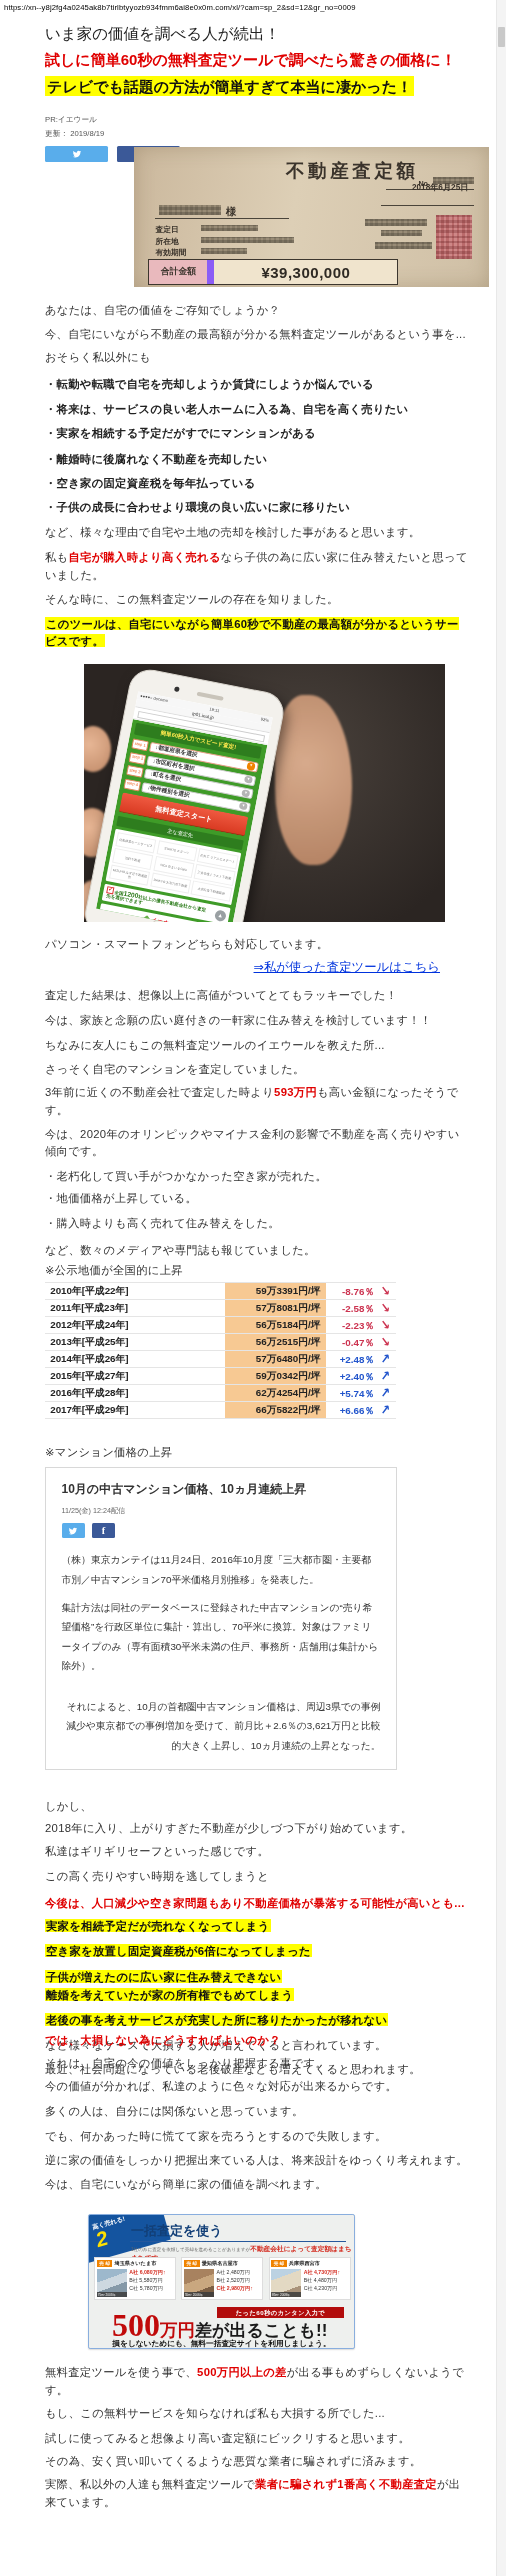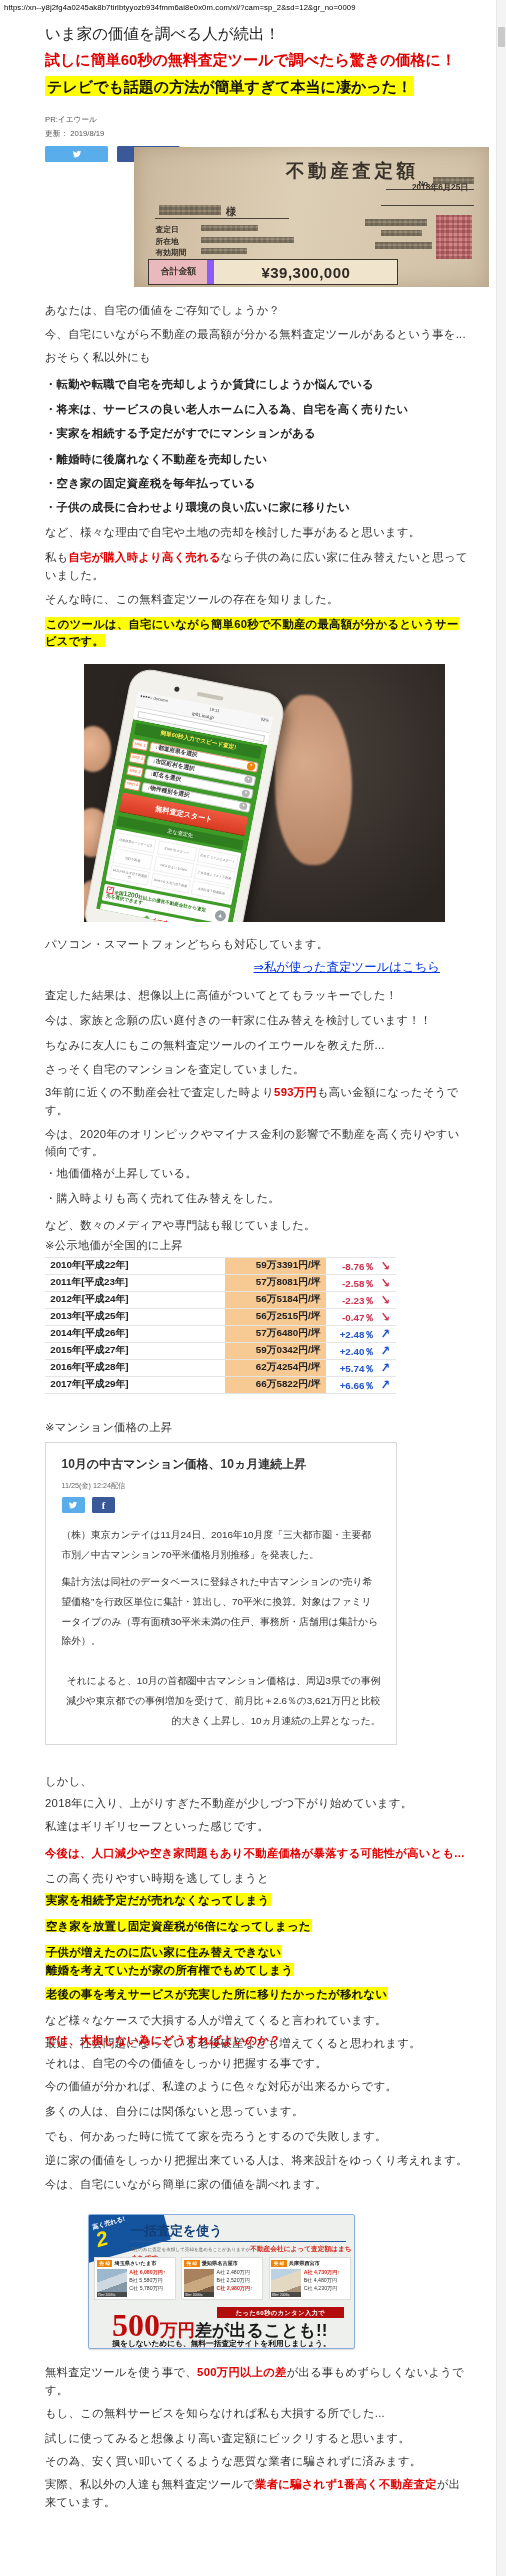--- a/index.html
+++ b/index.html
@@ -282,20 +282,21 @@
   <span class="link-right" style="margin-right:28px;"><a>⇒私が使った査定ツールはこちら</a></span>
 </div>
 
 <div class="abs" style="left:45px;top:980px;width:423px;">
   <p class="para">査定した結果は、想像以上に高値がついてとてもラッキーでした！</p>
   <p class="para" style="margin-top:8.2px;">今は、家族と念願の広い庭付きの一軒家に住み替えを検討しています！！</p>
   <p class="para" style="margin-top:7.2px;">ちなみに友人にもこの無料査定ツールのイエウールを教えた所...</p>
   <p class="para">さっそく自宅のマンションを査定していました。</p>
   <p class="para" style="margin-top:5.7px;"><span>3年前に近くの不動産会社で査定した時より</span><span class="redtxt">593万円</span><span>も高い金額になったそうです。</span></p>
   <p class="para" style="margin-top:6.2px;">今は、2020年のオリンピックやマイナス金利の影響で不動産を高く売りやすい傾向です。</p>
+  <p class="para" style="margin-top:7.7px;">・老朽化して買い手がつかなかった空き家が売れた。</p>
   <p class="para" style="margin-top:4.1px;">・地価価格が上昇している。</p>
   <p class="para" style="margin-top:7.7px;">・購入時よりも高く売れて住み替えをした。</p>
   <p class="para" style="margin-top:9.3px;">など、数々のメディアや専門誌も報じていました。</p>
   <p class="para tbl-cap" style="margin-top:3.1px;">※公示地価が全国的に上昇</p>
   <table class="lp-table">
     <tbody>
         <tr>
           <td class="c-year">2010年[平成22年]</td>
           <td class="c-price">59万3391円/坪</td>
           <td class="c-pct neg"><span>-8.76％</span><span class="arr down">↘</span></td>
@@ -351,22 +352,22 @@
           <span>f</span>
         </span>
     </div>
     <p>（株）東京カンテイは11月24日、2016年10月度「三大都市圏・主要都市別／中古マンション70平米価格月別推移」を発表した。</p>
     <p class="cont">集計方法は同社のデータベースに登録された中古マンションの“売り希望価格”を行政区単位に集計・算出し、70平米に換算。対象はファミリータイプのみ（専有面積30平米未満の住戸、事務所・店舗用は集計から除外）。</p>
     <p style="margin-top:20.6px;text-align:right;">それによると、10月の首都圏中古マンション価格は、周辺3県での事例減少や東京都での事例増加を受けて、前月比＋2.6％の3,621万円と比較的大きく上昇し、10ヵ月連続の上昇となった。</p>
   </div>
   <p class="para" style="margin-top:28px;">しかし、</p>
   <p class="para" style="margin-top:4.6px;">2018年に入り、上がりすぎた不動産が少しづつ下がり始めています。</p>
   <p class="para" style="margin-top:5.7px;">私達はギリギリセーフといった感じです。</p>
+  <p class="para" style="margin-top:7.2px;">この高く売りやすい時期を逃してしまうと</p>
   <p class="para redtxt" style="margin-top:9.8px;">今後は、人口減少や空き家問題もあり不動産価格が暴落する可能性が高いとも...</p>
-  <p class="para" style="margin-top:7.2px;">この高く売りやすい時期を逃してしまうと</p>
   <p class="para" style="margin-top:4.6px;"><span class="yhl">実家を相続予定だが売れなくなってしまう</span></p>
   <p class="para" style="margin-top:8.2px;"><span class="yhl">空き家を放置し固定資産税が6倍になってしまった</span></p>
   <p class="para" style="margin-top:8.2px;"><span class="yhl">子供が増えたのに広い家に住み替えできない</span></p>
   <p class="para" style="margin-top:1px;"><span class="yhl">離婚を考えていたが家の所有権でもめてしまう</span></p>
   <p class="para" style="margin-top:6.7px;"><span class="yhl">老後の事を考えサービスが充実した所に移りたかったが移れない</span></p>
   <p class="para" style="margin-top:8.2px;">など様々なケースで大損する人が増えてくると言われています。</p>
   <p class="para" style="margin-top:6.2px;">最近、社会問題になっている老後破産なども増えてくると思われます。</p>
 </div>
 
 <div class="abs" style="left:45px;top:2025px;width:423px;">

